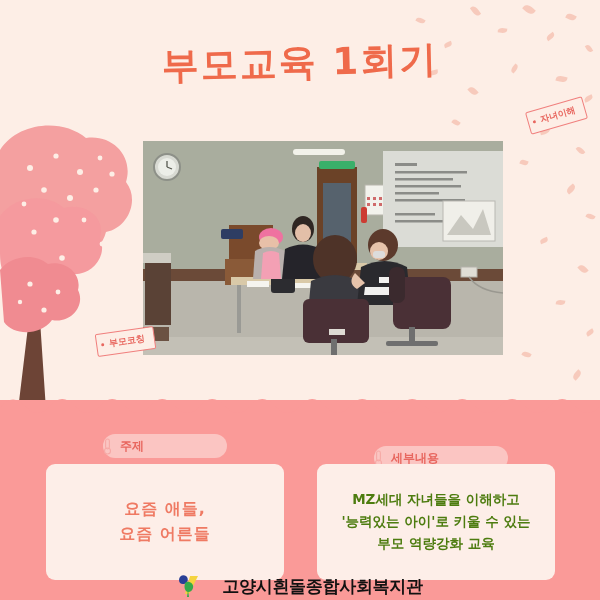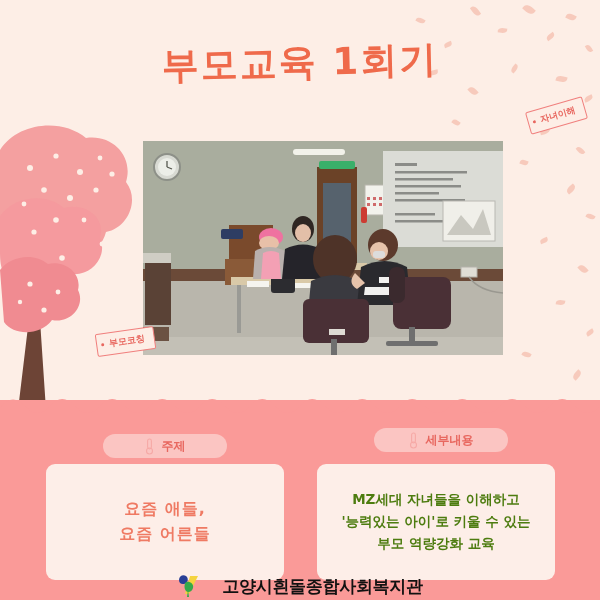--- a/index.html
+++ b/index.html
@@ -112,29 +112,29 @@
   .photo svg { display: block; }
 
   
   .pill {
     position: absolute;
     height: 24px;
     background: #fbc5c2;
     border-radius: 14px;
     display: flex;
     align-items: center;
-    justify-content: center;
+    justify-content: flex-start;
     gap: 8px;
     color: #e8675f;
     font-family: "DejaVu Sans", sans-serif;
     font-size: 12px;
     font-weight: 700;
   }
   .pill-left  { left: 103px; top: 434px; width: 124px; }
-  .pill-right { left: 374px; top: 428px; width: 134px; }
+  .pill-right { left: 374px; top: 446px; width: 134px; }
   .thermo { width: 9px; height: 17px; display:block; }
 
   
   .card {
     position: absolute;
     background: #fdeee8;
     border-radius: 9px;
     display: flex;
     align-items: center;
     justify-content: center;

